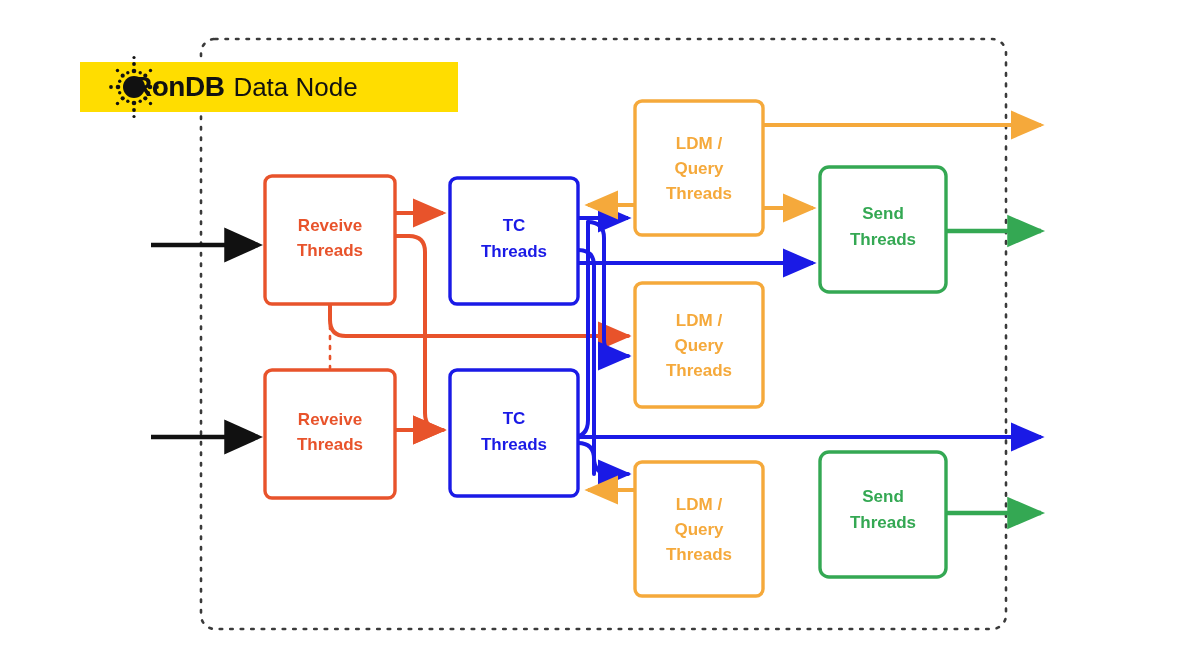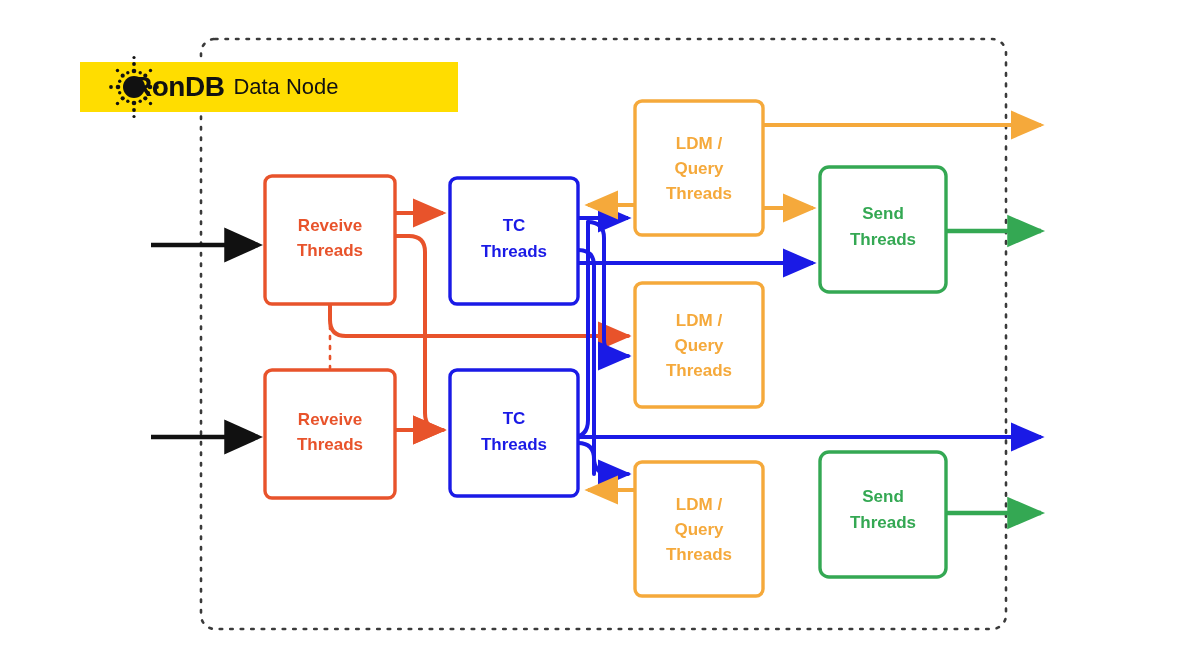--- a/index.html
+++ b/index.html
@@ -31,21 +31,21 @@
     box-sizing:border-box;
     padding-left:52px;
   }
   #banner .brand{
     font-family:"Liberation Sans", sans-serif;
     font-size:28px;font-weight:bold;color:#111111;
     letter-spacing:-0.5px;
   }
   #banner .subtitle{
     font-family:"Liberation Sans", sans-serif;
-    font-size:22px;font-weight:normal;color:#111111;
+    font-size:26px;font-weight:normal;color:#111111;
     margin-left:9px;
   }
   #logo{
     position:absolute;left:98px;top:55px;width:72px;height:64px;
   }
 </style>
 </head>
 <body>
 
 <div id="canvas">

